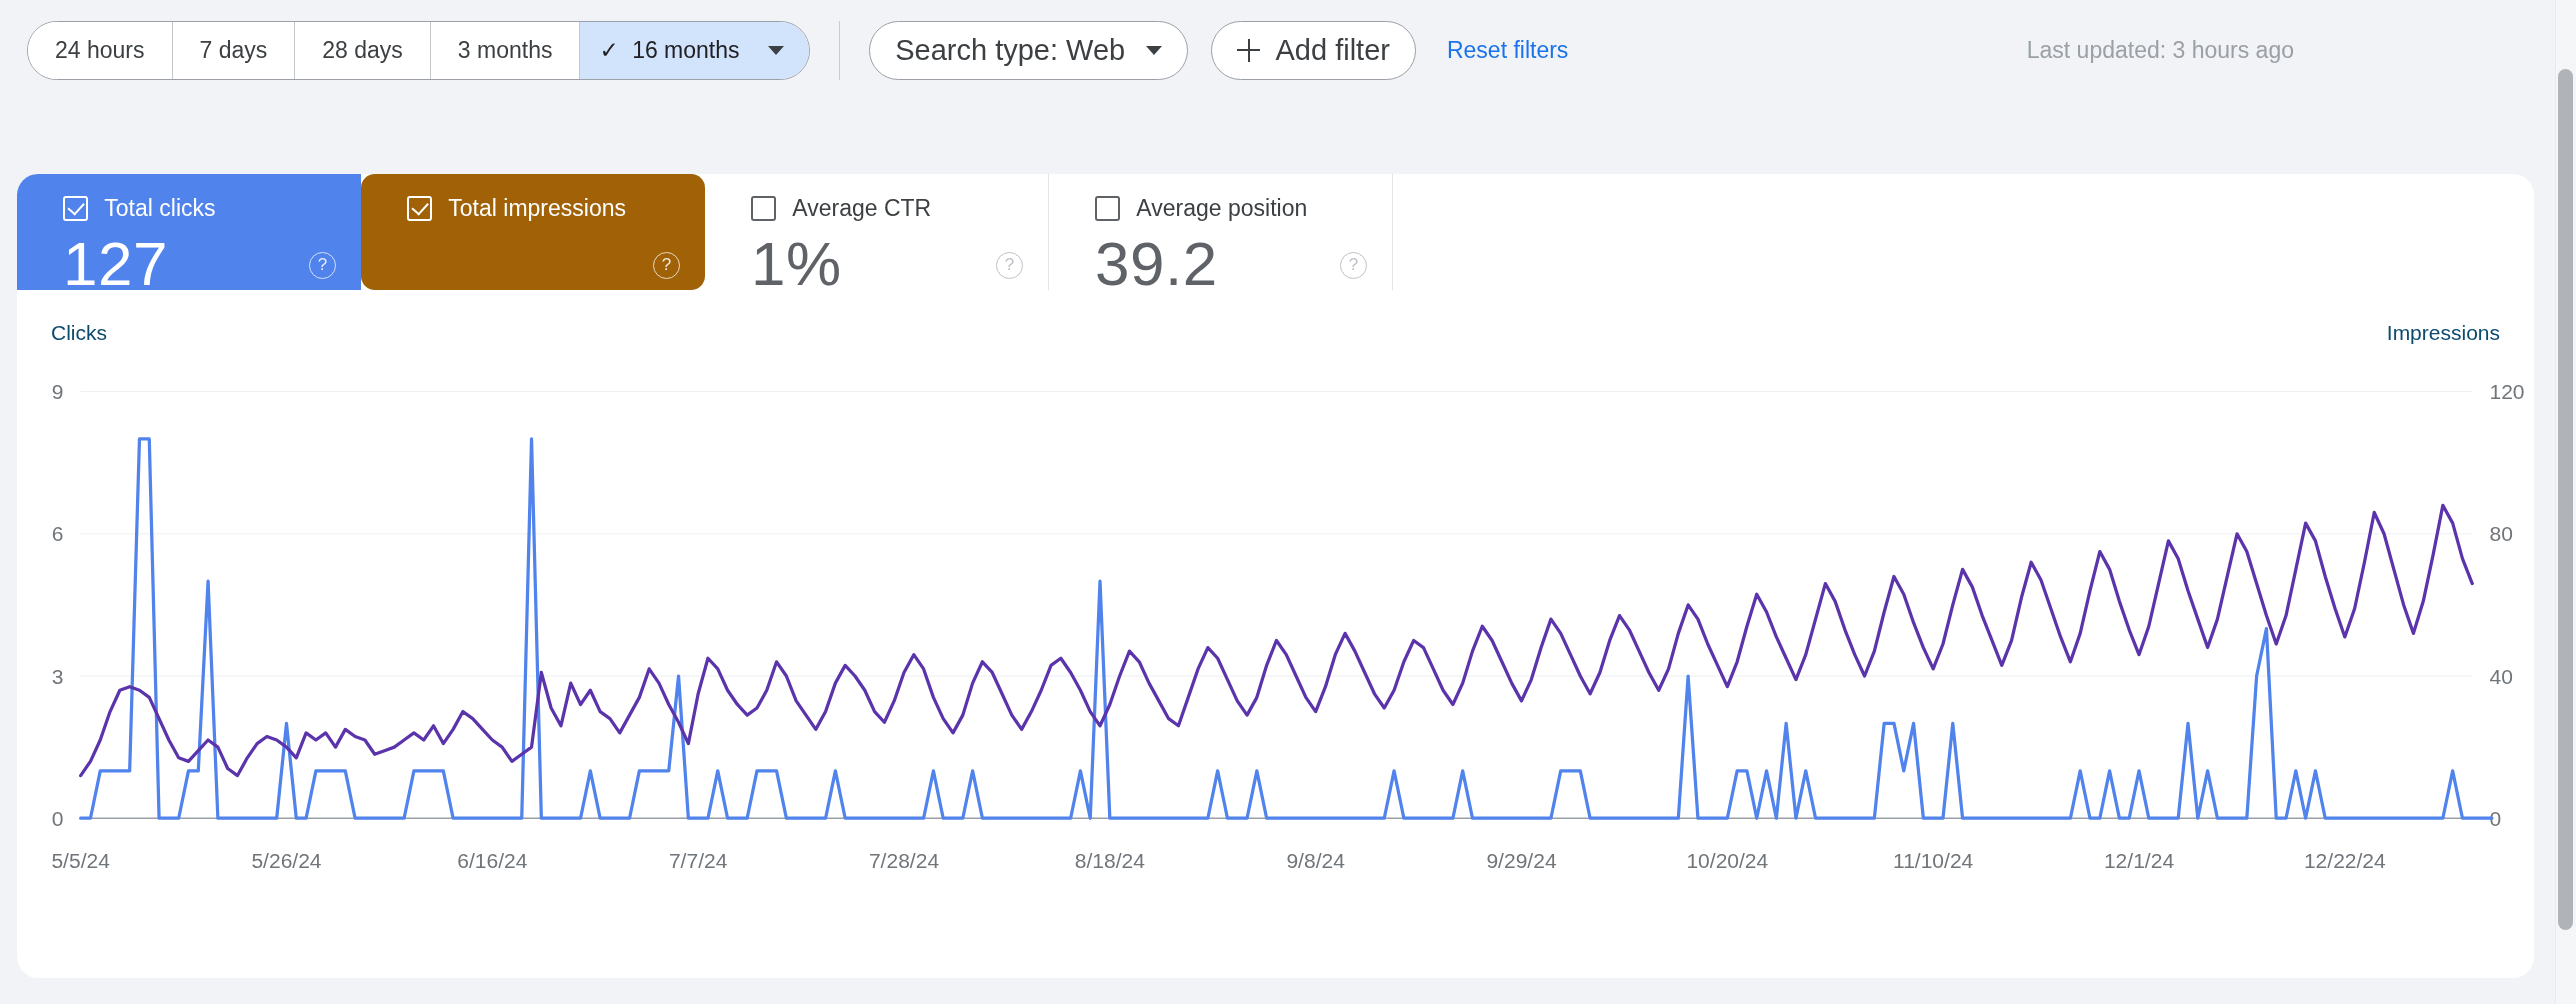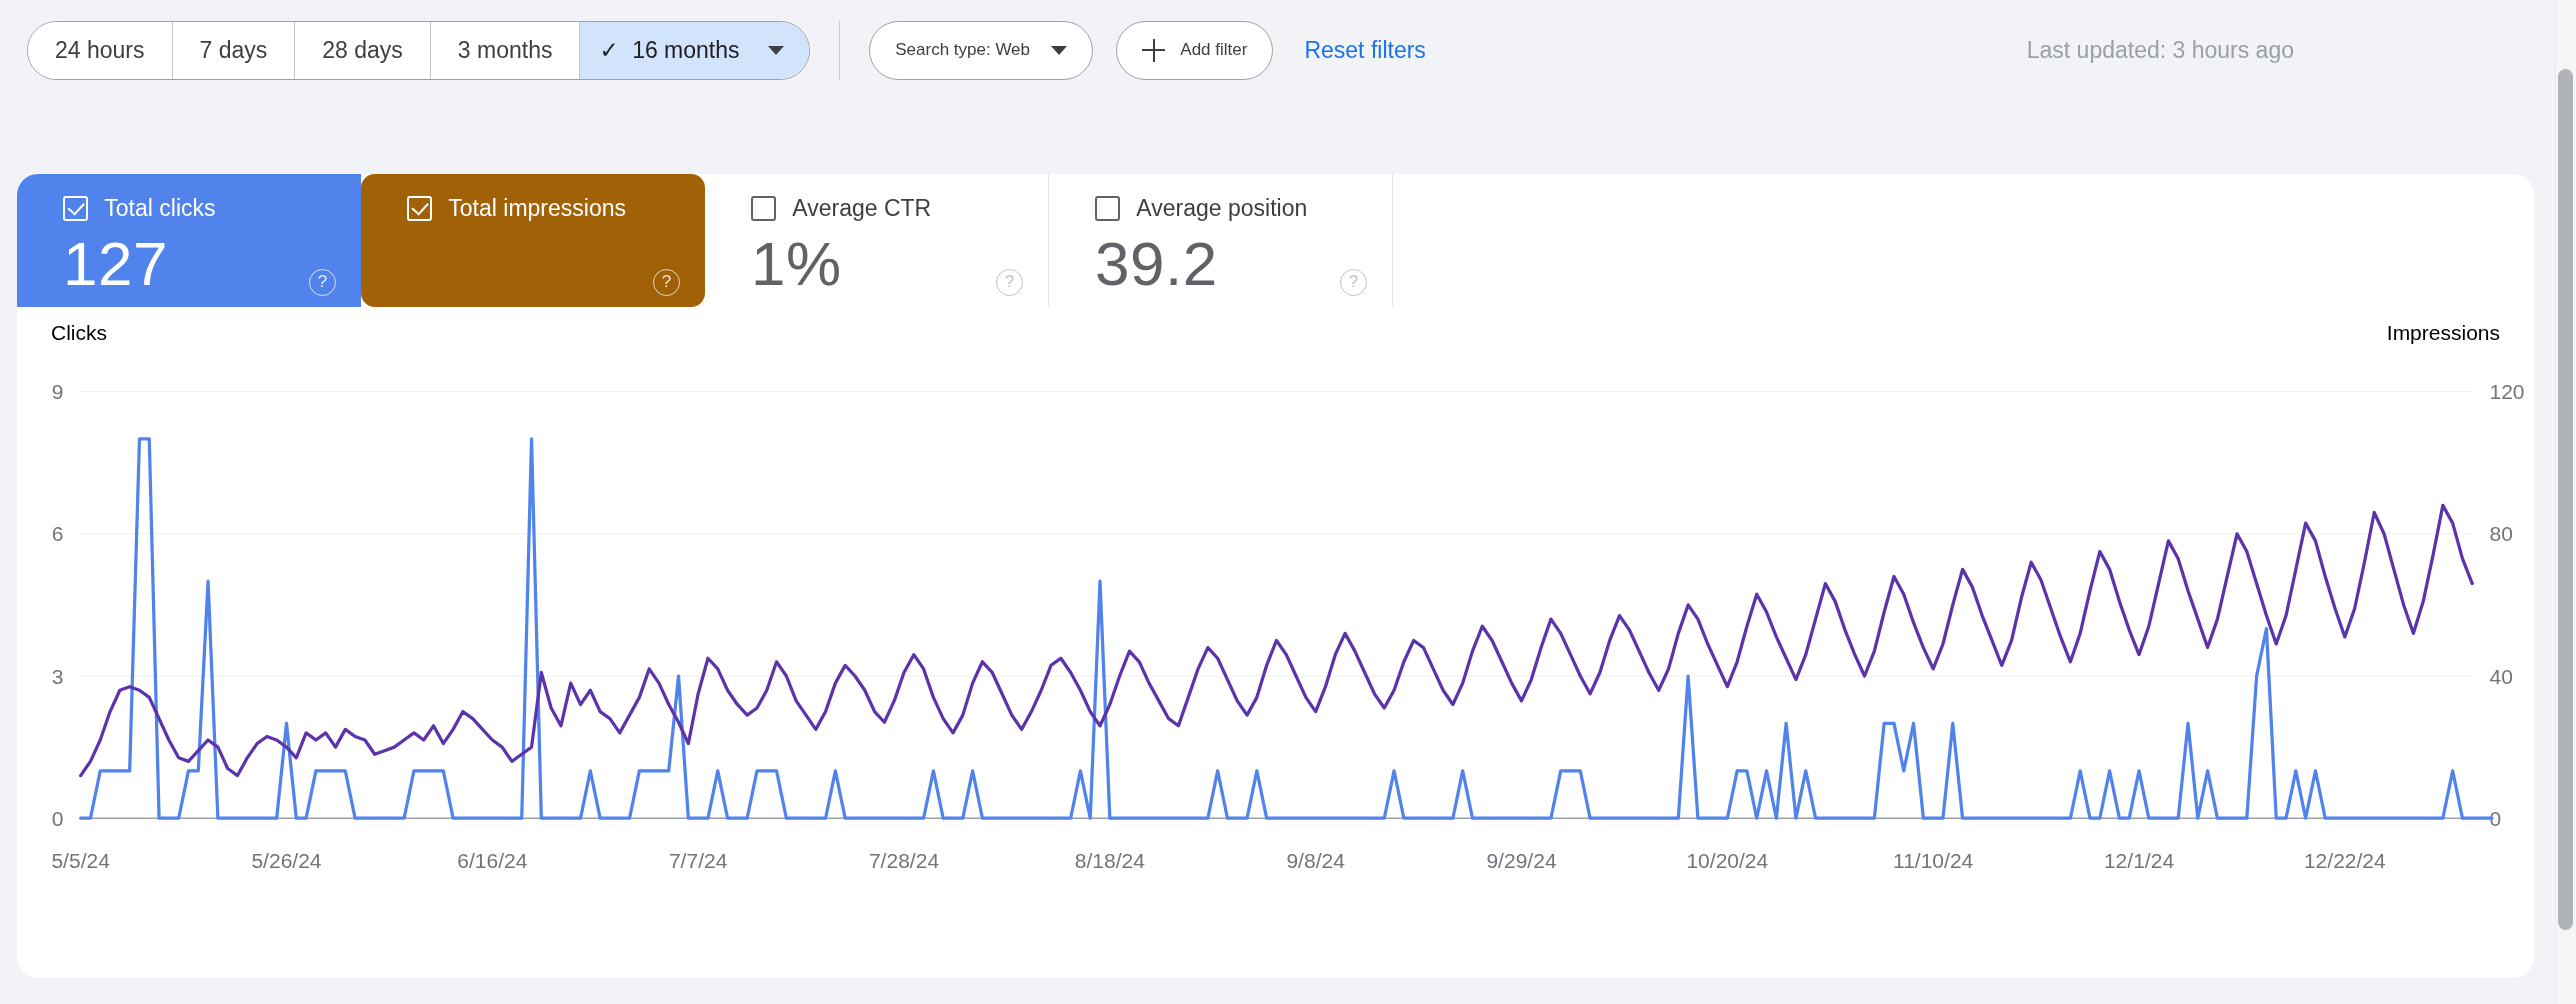--- a/index.html
+++ b/index.html
@@ -49,21 +49,21 @@
     margin-left: 15.3px;
   }
   .tb-divider {
     width: 1px; height: 59px; background: #c9ced3;
     margin: 0 29px;
   }
   .pill {
     display: flex; align-items: center; gap: 15.3px;
     height: 59px; padding: 0 25px;
     border: 1px solid #9aa0a6; border-radius: 30px;
-    background: #fff; font-size: 17px; color: #3c4043;
+    background: #fff; font-size: 29px; color: #3c4043;
     cursor: pointer; white-space: nowrap;
   }
   .pill + .pill { margin-left: 23px; }
   .plus-icon {
     width: 23px; height: 23px; position: relative; flex: none;
   }
   .plus-icon::before, .plus-icon::after {
     content: ""; position: absolute; background: #3c4043;
   }
   .plus-icon::before { left: 0; top: 10.5px; width: 23px; height: 2.4px; }
@@ -83,21 +83,21 @@
     position: absolute; left: 17px; top: 174px;
     width: 2517px; height: 804px;
     background: #fff; border-radius: 21px;
     overflow: hidden;
   }
 
   
   .metrics { display: flex; height: 120px; }
   .metric {
     position: relative;
-    width: 344px; height: 133px;
+    width: 344px; height: 116px;
     padding: 21px 0 0 46px;
     border-right: 1px solid #e4e6e9;
     cursor: pointer;
   }
   .metric.sel-clicks { background: #5183ec; border-right: none; }
   .metric.sel-impr  { background: #a16207; border-right: none; border-radius: 14px; }
   .metric-head { display: flex; align-items: center; gap: 16.3px; }
   .cbox {
     width: 25px; height: 25px; flex: none;
     border: 2.4px solid #5f6368; border-radius: 2.9px;
@@ -125,21 +125,21 @@
     cursor: pointer;
   }
   .metric.sel-clicks .help-icon, .metric.sel-impr .help-icon {
     border-color: rgba(255,255,255,.75); color: rgba(255,255,255,.85);
   }
 
   
   .chart-wrap { position: relative; height: 684px; }
   .axis-title {
     position: absolute; top: 27px;
-    font-size: 21px; color: #000000;
+    font-size: 21px; color: #0c4a6e;
   }
   .axis-title.left { left: 34px; }
   .axis-title.right { right: 34px; }
   .chart-svg { position: absolute; left: 0; top: 0; }
   .tick-label {
     font-size: 22px; fill: #70757a;
     font-family: "Liberation Sans", sans-serif;
   }
   .tick-label.ly { text-anchor: end; }
   .tick-label.ry { text-anchor: start; }

